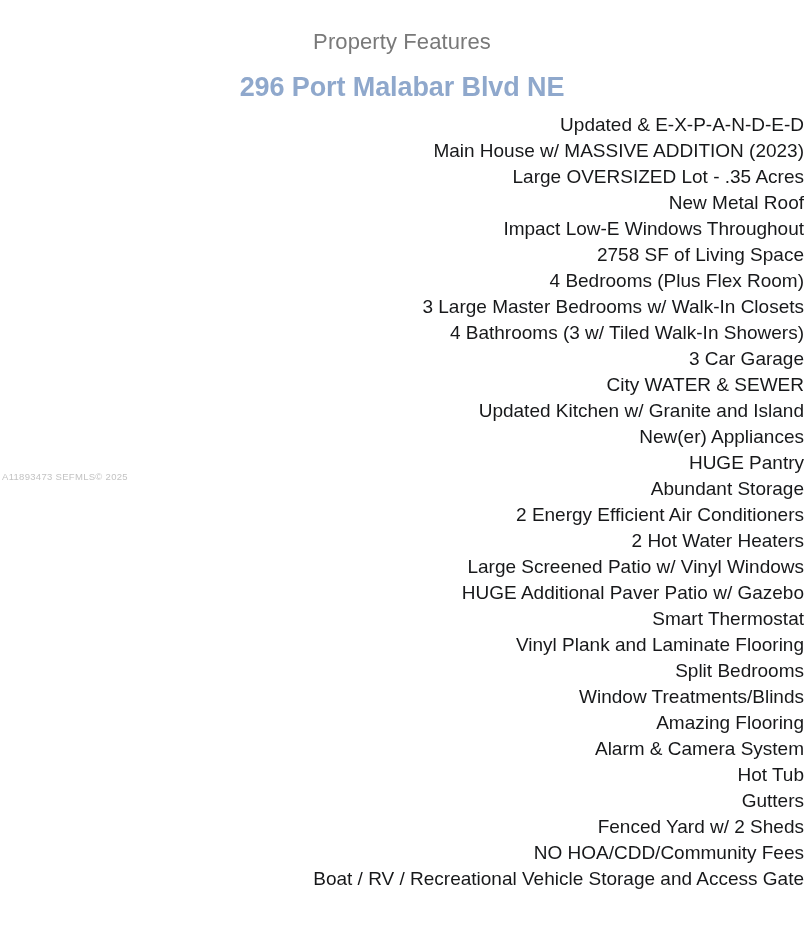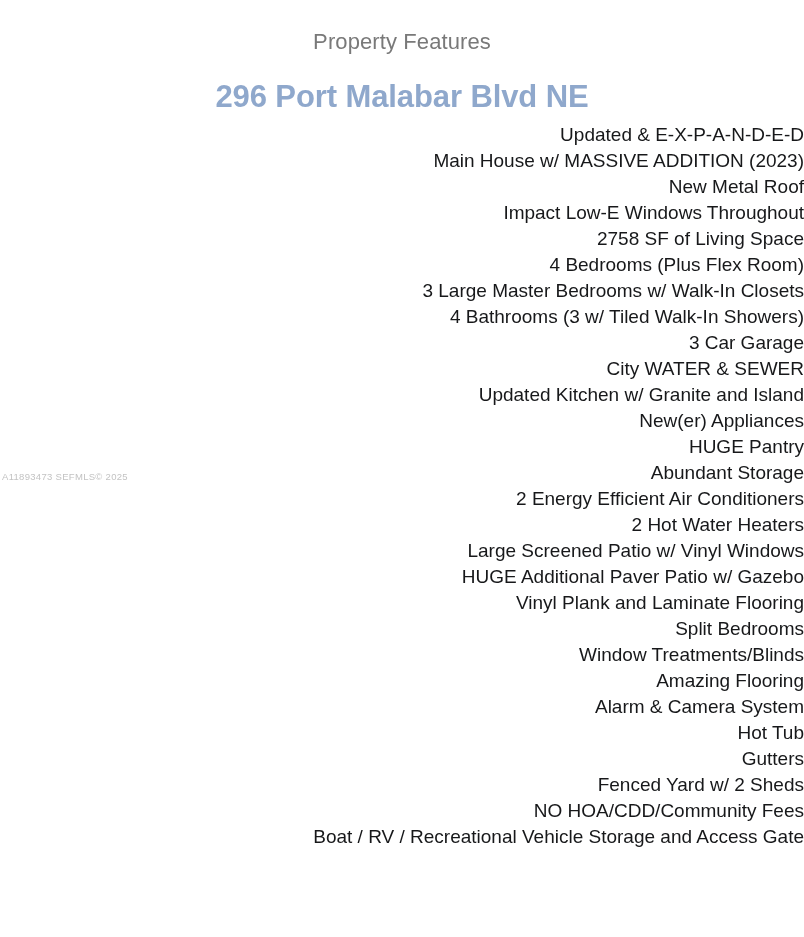--- a/index.html
+++ b/index.html
@@ -33,26 +33,26 @@
 
   .doc-kicker {
     font-size: 22px;
     line-height: 30px;
     font-weight: 400;
     color: #797979;
     letter-spacing: 0.1px;
   }
 
   .doc-address {
-    font-size: 31px;
+    font-size: 27px;
     line-height: 40px;
     font-weight: 700;
     color: #8fa8cc;
     letter-spacing: -0.1px;
-    margin-top: 20px;
+    margin-top: 10px;
   }
 
   .feature-list {
     list-style: none;
     margin: 0;
     padding: 5px 0 0 0;
     text-align: right;
   }
 
   .feature-item {
@@ -83,36 +83,38 @@
 <div class="sheet">
 
   <div class="doc-header">
     <div class="doc-kicker">Property Features</div>
     <div class="doc-address">296 Port Malabar Blvd NE</div>
   </div>
 
   <ul class="feature-list">
       <li class="feature-item">Updated &amp; E-X-P-A-N-D-E-D</li>
       <li class="feature-item">Main House w/ MASSIVE ADDITION (2023)</li>
+      <li class="feature-item">Large OVERSIZED Lot - .35 Acres</li>
       <li class="feature-item">New Metal Roof</li>
       <li class="feature-item">Impact Low-E Windows Throughout</li>
       <li class="feature-item">2758 SF of Living Space</li>
       <li class="feature-item">4 Bedrooms (Plus Flex Room)</li>
       <li class="feature-item">3 Large Master Bedrooms w/ Walk-In Closets</li>
       <li class="feature-item">4 Bathrooms (3 w/ Tiled Walk-In Showers)</li>
       <li class="feature-item">3 Car Garage</li>
       <li class="feature-item">City WATER &amp; SEWER</li>
       <li class="feature-item">Updated Kitchen w/ Granite and Island</li>
       <li class="feature-item">New(er) Appliances</li>
       <li class="feature-item">HUGE Pantry</li>
       <li class="feature-item">Abundant Storage</li>
       <li class="feature-item">2 Energy Efficient Air Conditioners</li>
       <li class="feature-item">2 Hot Water Heaters</li>
       <li class="feature-item">Large Screened Patio w/ Vinyl Windows</li>
       <li class="feature-item">HUGE Additional Paver Patio w/ Gazebo</li>
+      <li class="feature-item">Smart Thermostat</li>
       <li class="feature-item">Vinyl Plank and Laminate Flooring</li>
       <li class="feature-item">Split Bedrooms</li>
       <li class="feature-item">Window Treatments/Blinds</li>
       <li class="feature-item">Amazing Flooring</li>
       <li class="feature-item">Alarm &amp; Camera System</li>
       <li class="feature-item">Hot Tub</li>
       <li class="feature-item">Gutters</li>
       <li class="feature-item">Fenced Yard w/ 2 Sheds</li>
       <li class="feature-item">NO HOA/CDD/Community Fees</li>
       <li class="feature-item">Boat / RV / Recreational Vehicle Storage and Access Gate</li>

